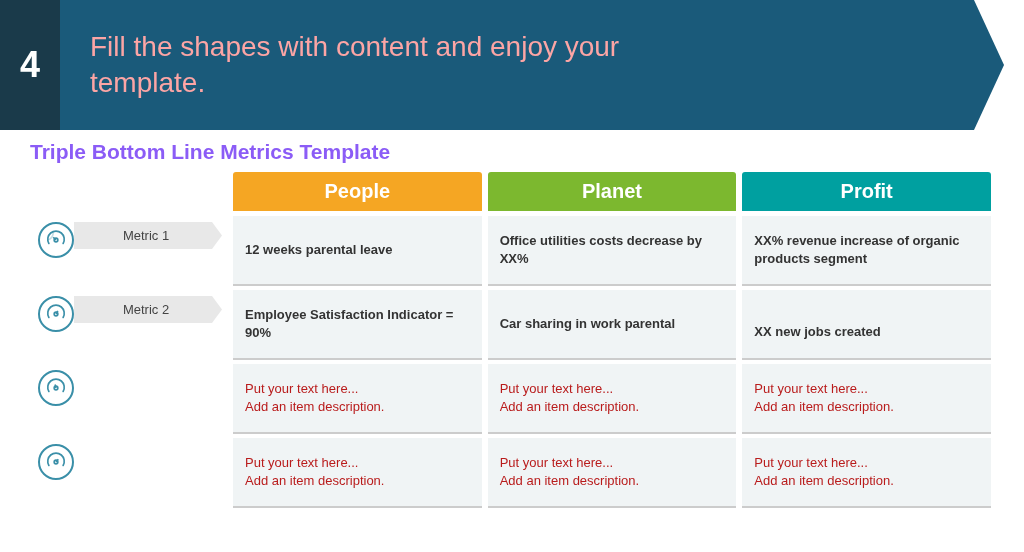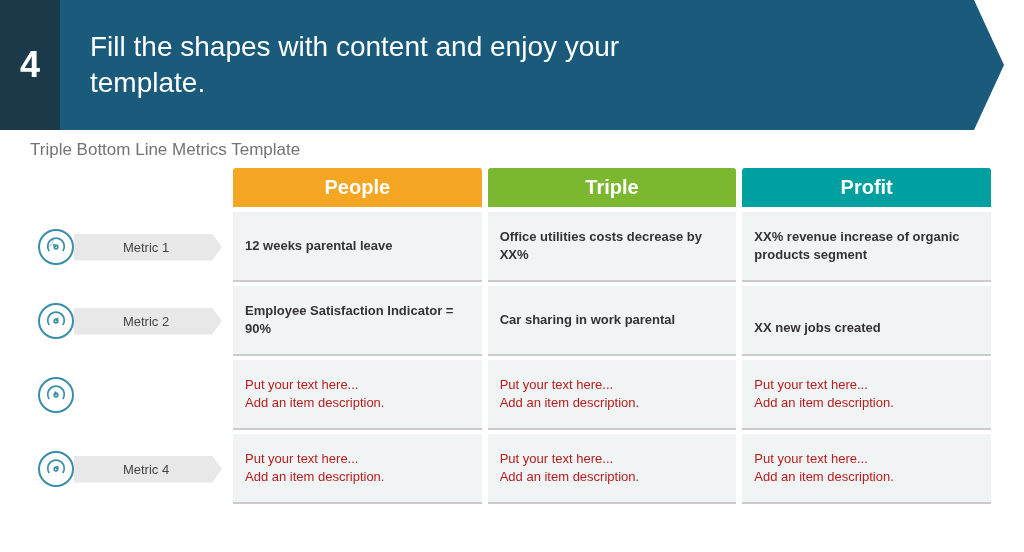--- a/index.html
+++ b/index.html
@@ -43,35 +43,35 @@
       flex: 1;
       display: flex;
       align-items: center;
       padding: 18px 30px;
       position: relative;
       clip-path: polygon(0 0, calc(100% - 30px) 0, 100% 50%, calc(100% - 30px) 100%, 0 100%);
       margin-right: 20px;
     }
 
     .header-title {
-      color: #ffffff;
+      color: #fca5a5;
       font-size: 28px;
       font-weight: 400;
       line-height: 1.3;
     }
 
     
     .subtitle-row {
       padding: 10px 30px 8px 30px;
     }
 
     .subtitle {
-      font-size: 17px;
-      font-weight: 400;
-      color: #737373;
+      font-size: 21px;
+      font-weight: 700;
+      color: #8b5cf6;
     }
 
     
     .main-content {
       padding: 0 30px 10px 30px;
     }
 
     
     .metrics-table {
       display: grid;
@@ -94,21 +94,21 @@
       border-radius: 3px 3px 0 0;
     }
 
     .col-header-people { background: #f5a623; }
     .col-header-planet { background: #7cb82f; }
     .col-header-profit { background: #00a0a0; }
 
     
     .metric-label-cell {
       display: flex;
-      align-items: center;
+      align-items: flex-start;
       gap: 0;
       padding: 6px 8px;
       margin: 2px 0;
     }
 
     .metric-icon {
       width: 36px;
       height: 36px;
       border: 2px solid #3a8fa8;
       border-radius: 50%;
@@ -182,21 +182,21 @@
 
   <div class="subtitle-row">
     <span class="subtitle">Triple Bottom Line Metrics Template</span>
   </div>
 
   <div class="main-content">
     <div class="metrics-table">
 
       <div class="col-header-empty"></div>
       <div class="col-header col-header-people">People</div>
-      <div class="col-header col-header-planet">Triple</div>
+      <div class="col-header col-header-planet">Planet</div>
       <div class="col-header col-header-profit">Profit</div>
 
     </div>
 
     <div class="metrics-table" id="rows-table">
         <div class="metric-label-cell">
     <div class="metric-icon">
       <svg viewBox="0 0 24 24" fill="none" stroke="#3a8fa8" stroke-width="1.8">
     <path d="M12 14a2 2 0 100-4 2 2 0 000 4z"></path>
     <path d="M12 12l-3-3"></path>
@@ -260,23 +260,20 @@
 Add an item description.</span>
         </div>
         <div class="metric-label-cell">
     <div class="metric-icon">
       <svg viewBox="0 0 24 24" fill="none" stroke="#3a8fa8" stroke-width="1.8">
     <path d="M12 14a2 2 0 100-4 2 2 0 000 4z"></path>
     <path d="M12 12l2.5-3"></path>
     <path d="M4.22 15.78A9 9 0 1119.78 15.78" stroke-linecap="round"></path>
   </svg>
     </div>
-    <div class="metric-label-arrow">
-      <div class="metric-label-shape">Metric 4</div>
-    </div>
   </div>
         <div class="data-cell">
           <span class="data-cell-text light" style="white-space: pre-line;">Put your text here...
 Add an item description.</span>
         </div>
         <div class="data-cell">
           <span class="data-cell-text light" style="white-space: pre-line;">Put your text here...
 Add an item description.</span>
         </div>
         <div class="data-cell">

